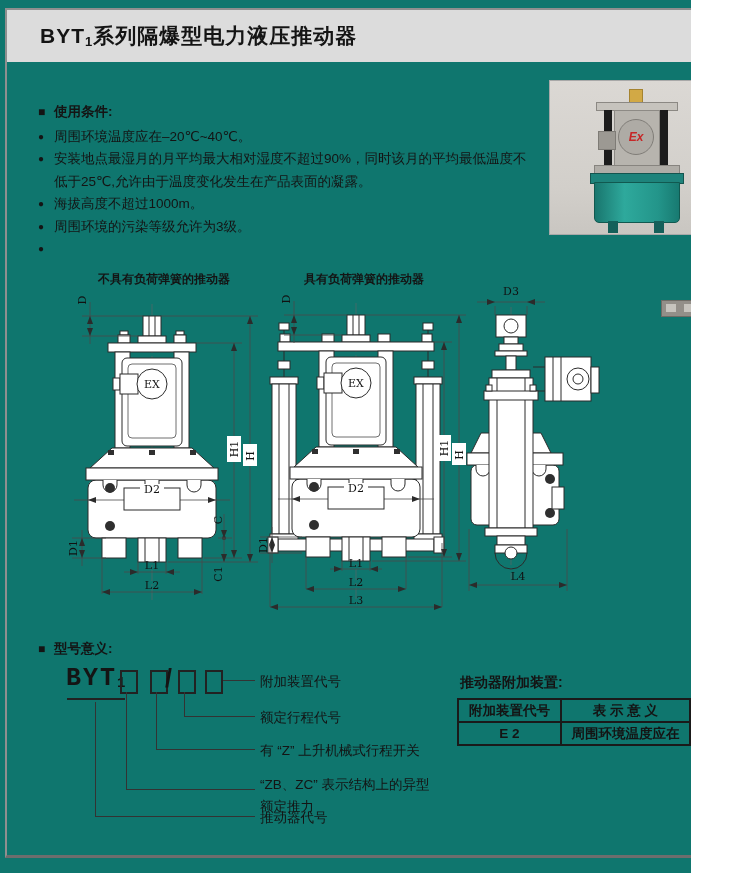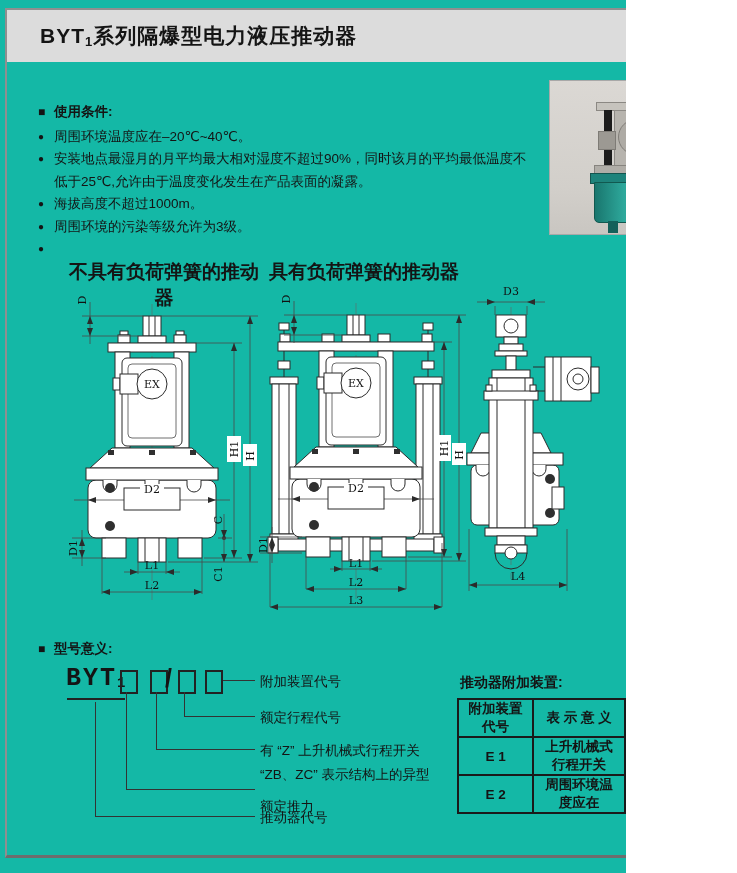--- a/index.html
+++ b/index.html
@@ -1,16 +1,16 @@
 <!DOCTYPE html>
 <html><head>
 <meta charset="utf-8">
 <style>
   html,body{margin:0;padding:0;background:#fff;}
-  .page{position:relative;width:626px;height:873px;background:#14b8a6;overflow:hidden;
+  .page{position:relative;width:691px;height:873px;background:#0f766e;overflow:hidden;
         font-family:"Liberation Sans","DejaVu Sans",sans-serif;color:#141414;}
   .sheet-border{position:absolute;left:5px;top:8px;width:723px;height:845px;
         border:2px solid #8f8f8f;border-bottom:3px solid #6d6d6d;}
   .titlebar{position:absolute;left:7px;top:10px;width:721px;height:52px;background:#dcdcdc;}
   .page-title{position:absolute;left:40px;top:22px;font-size:21px;font-weight:bold;letter-spacing:1px;}
   .page-title sub{font-size:13px;vertical-align:baseline;position:relative;top:3px;}
 
   
   .usage{position:absolute;left:38px;top:101px;width:505px;}
   .usage-heading{display:flex;align-items:flex-start;font-size:13.5px;font-weight:bold;line-height:22px;margin-bottom:2px;}
@@ -34,21 +34,21 @@
   .p-rim{left:40px;top:92px;width:92px;height:9px;background:#1e837b;border:1px solid #14554f;}
   .p-tank{left:44px;top:101px;width:84px;height:39px;border:1px solid #115950;border-radius:0 0 5px 5px;
           background:linear-gradient(90deg,#19766e 0%,#2ea99c 35%,#23958a 75%,#187a71 100%);}
   .p-plate2{left:66px;top:117px;width:40px;height:15px;background:#938f89;border:1px solid #6f6c66;}
   .p-chip1{left:4px;top:3px;width:10px;height:8px;background:#c7c4be;}
   .p-chip2{left:22px;top:3px;width:10px;height:8px;background:#c7c4be;}
   .p-leg-l{left:58px;top:140px;width:10px;height:12px;background:#14605a;}
   .p-leg-r{left:104px;top:140px;width:10px;height:12px;background:#14605a;}
 
   
-  .cap{position:absolute;top:259px;font-size:19px;font-weight:bold;text-align:center;}
+  .cap{position:absolute;top:271px;font-size:12px;font-weight:bold;text-align:center;}
   .cap-left{left:62px;width:204px;}
   .cap-right{left:258px;width:212px;}
   svg{position:absolute;}
   .ln{stroke:#2b2b2b;stroke-width:1;fill:none;}
   .fw{stroke:#2b2b2b;stroke-width:1;fill:#ffffff;}
   .fd{fill:#2f2f2f;stroke:none;}
   .thin{stroke:#4a4a4a;stroke-width:0.8;fill:none;}
   .axis{stroke:#666;stroke-width:0.6;fill:none;stroke-dasharray:11 3 2 3;}
   .arr{fill:#2b2b2b;stroke:none;}
   .dim{font-family:"DejaVu Serif","Liberation Serif",serif;font-size:11px;fill:#111;text-anchor:middle;}
@@ -416,41 +416,37 @@
     <div class="mlabel" style="top:11px">附加装置代号</div>
 
     <div class="vline" style="left:144px;top:30px;height:24px"></div>
     <div class="hline" style="left:144px;top:54px;width:71px"></div>
     <div class="mlabel" style="top:47px">额定行程代号</div>
 
     <div class="vline" style="left:116px;top:30px;height:57px"></div>
     <div class="hline" style="left:116px;top:87px;width:99px"></div>
     <div class="mlabel" style="top:80px">有 “Z” 上升机械式行程开关</div>
 
-    <div class="mlabel" style="top:104px">“ZB、ZC” 表示结构上的异型</div>
+    <div class="mlabel" style="top:114px">“ZB、ZC” 表示结构上的异型</div>
 
     <div class="vline" style="left:86px;top:30px;height:97px"></div>
     <div class="hline" style="left:86px;top:127px;width:129px"></div>
     <div class="mlabel" style="top:136px">额定推力</div>
 
     <div class="vline" style="left:55px;top:40px;height:114px"></div>
     <div class="hline" style="left:55px;top:154px;width:160px"></div>
     <div class="mlabel" style="top:147px">推动器代号</div>
   </div>
 
   <div class="acc-title">推动器附加装置:</div>
   <table class="acc-table">
     <tbody>
         <tr>
       <th class="c1">附加装置代号</th>
       <th class="c2">表 示 意 义</th>
     </tr>
     <tr>
-      <td>E 1</td>
-      <td>上升机械式行程开关</td>
-    </tr>
-    <tr>
       <td>E 2</td>
       <td>周围环境温度应在</td>
     </tr>
   </tbody>
     </table>
 </div>
 
 </body></html>

